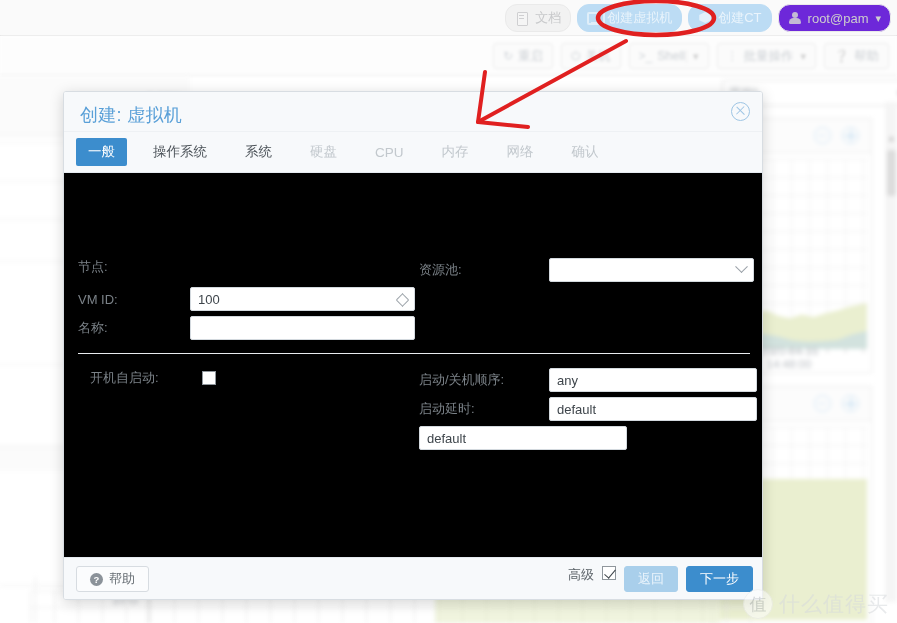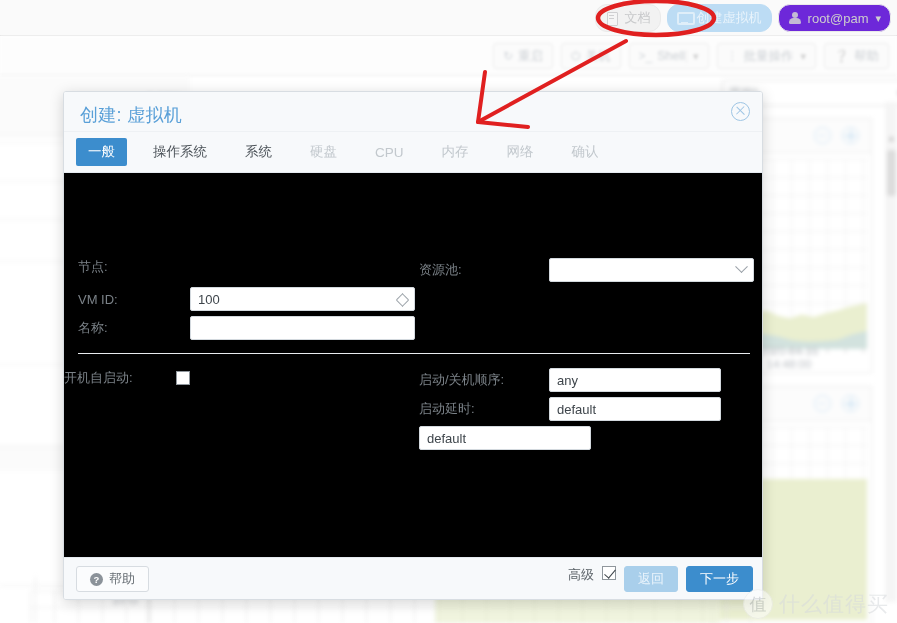--- a/index.html
+++ b/index.html
@@ -214,21 +214,21 @@
 
   .form-row { position: absolute; display: flex; align-items: center; }
   .f-label { font-size: 13px; color: #7b8288; width: 112px; }
   .f-label.r { width: 130px; }
   .ctl {
     height: 24px; border: 1px solid #d3d9de; border-radius: 2px; background: #fff;
     font-size: 13px; color: #3e454b; padding: 0 22px 0 7px;
     display: flex; align-items: center; position: relative;
   }
   .ctl.w225 { width: 225px; }
-  .ctl.w208 { width: 172px; }
+  .ctl.w208 { width: 208px; }
   .ctl.w205 { width: 205px; }
   .ctl .arrow {
     position: absolute; right: 7px; top: 6px; width: 9px; height: 9px;
     border-right: 1.4px solid #9aa1a8; border-bottom: 1.4px solid #9aa1a8;
     transform: rotate(45deg) translate(-2px,-2px);
   }
   .ctl .spin { position: absolute; right: 6px; top: 3px; width: 11px; height: 18px; }
   .ctl .spin::before, .ctl .spin::after {
     content:""; position:absolute; left:1px; width:8px; height:8px;
     border-left:1.3px solid #9aa1a8; border-top:1.3px solid #9aa1a8;
@@ -288,20 +288,24 @@
 
     <div class="topbar">
       <div class="topbar-right">
         <div class="tb-btn">
           <span class="tb-ico ico-doc"></span>
           <span>文档</span>
         </div>
         <div class="tb-btn highlight">
           <span class="tb-ico ico-monitor"></span>
           <span>创建虚拟机</span>
+        </div>
+        <div class="tb-btn ct">
+          <span class="tb-ico ico-box"></span>
+          <span>创建CT</span>
         </div>
         <div class="tb-btn user">
           <span class="tb-ico ico-user"></span>
           <span>root@pam</span>
           <span class="caret">▾</span>
         </div>
       </div>
     </div>
 
     <div class="toolbar2 blurwrap">
@@ -440,21 +444,21 @@
       <div class="form-row" style="left:355px; top:85px;">
         <span class="f-label r">资源池:</span>
         <span class="ctl w205">
           <span></span>
           <span class="arrow"></span>
         </span>
       </div>
 
       <div class="divider" style="left:14px; top:180px; width:672px;"></div>
 
-      <div class="form-row" style="left:0; top:196px;text-decoration:underline;">
+      <div class="form-row" style="left:26px; top:196px;text-decoration:underline;">
         <span class="f-label">开机自启动:</span>
         <span class="chk"></span>
       </div>
 
       <div class="form-row" style="left:355px; top:195px;">
         <span class="f-label r">启动/关机顺序:</span>
         <span class="ctl w208" style="padding-right:7px;">
           <span>any</span>
         </span>
       </div>

